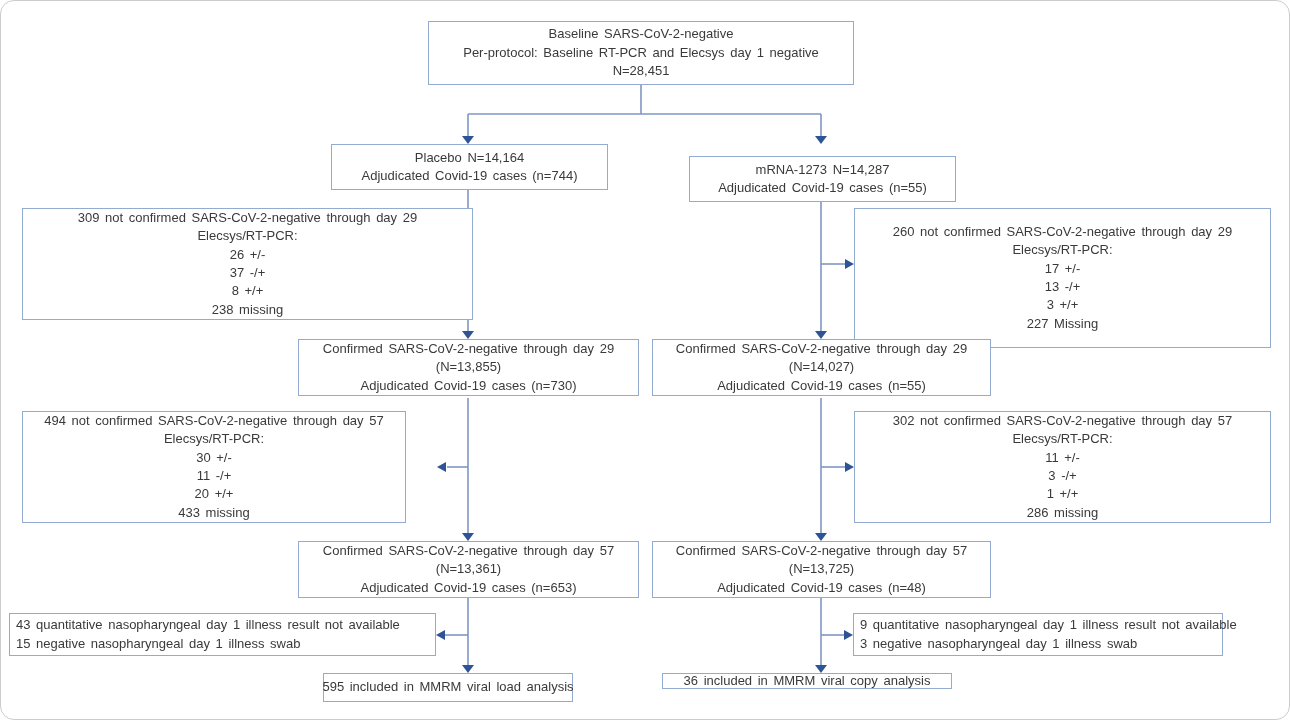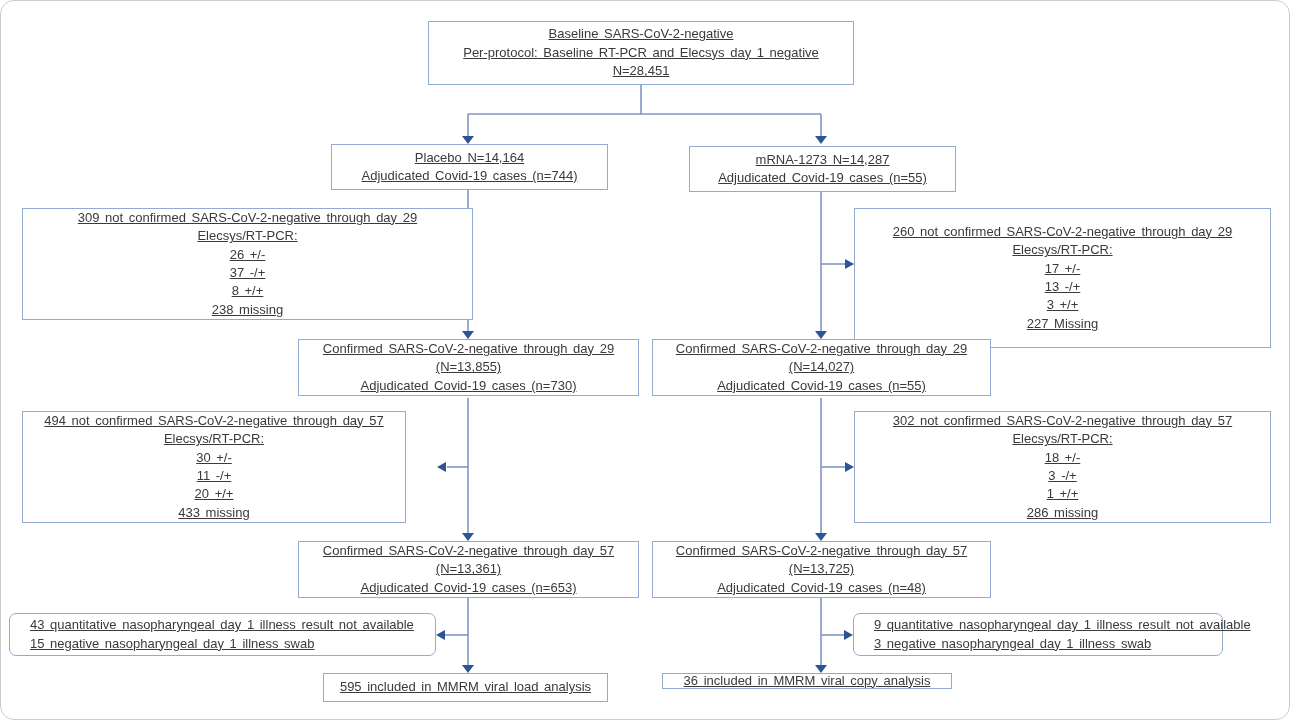--- a/index.html
+++ b/index.html
@@ -21,28 +21,26 @@
     background:#ffffff;
     border:1.5px solid var(--box-border,#94abd1);
     display:flex;
     flex-direction:column;
     justify-content:center;
     align-items:center;
     text-align:center;
     font-size:13px;
     line-height:18.4px;
     word-spacing:2px;
-    text-decoration:underline;
   }
   .box div{white-space:nowrap;}
   .box.align-left{
     align-items:flex-start;
     text-align:right;
-    padding-left:20px;
-    border-radius:7px;
+    padding-left:6px;
   }
 </style>
 </head>
 <body>
 
 <div class="canvas">
 
   <svg class="connectors" viewBox="0 0 1290 720">
     <g stroke="#7f97c4" stroke-width="1.6" fill="none">
       <path d="M640 84 L640 113"></path>
@@ -84,21 +82,21 @@
     <div>Baseline SARS-CoV-2-negative</div>
     <div>Per-protocol: Baseline RT-PCR and Elecsys day 1 negative</div>
     <div>N=28,451</div>
   </div>
 
   <div class="box" style="left:330px;top:143px;width:277px;height:46px">
     <div>Placebo N=14,164</div>
     <div>Adjudicated Covid-19 cases (n=744)</div>
   </div>
 
-  <div class="box" style="left:688px;top:145px;width:267px;height:46px">
+  <div class="box" style="left:688px;top:155px;width:267px;height:46px">
     <div>mRNA-1273 N=14,287</div>
     <div>Adjudicated Covid-19 cases (n=55)</div>
   </div>
 
   <div class="box" style="left:21px;top:207px;width:451px;height:112px">
     <div>309 not confirmed SARS-CoV-2-negative through day 29</div>
     <div>Elecsys/RT-PCR:</div>
     <div>26 +/-</div>
     <div>37 -/+</div>
     <div>8 +/+</div>
@@ -131,21 +129,21 @@
     <div>Elecsys/RT-PCR:</div>
     <div>30 +/-</div>
     <div>11 -/+</div>
     <div>20 +/+</div>
     <div>433 missing</div>
   </div>
 
   <div class="box" style="left:853px;top:410px;width:417px;height:112px">
     <div>302 not confirmed SARS-CoV-2-negative through day 57</div>
     <div>Elecsys/RT-PCR:</div>
-    <div>18 +/-</div>
+    <div>11 +/-</div>
     <div>3 -/+</div>
     <div>1 +/+</div>
     <div>286 missing</div>
   </div>
 
   <div class="box" style="left:297px;top:540px;width:341px;height:57px">
     <div>Confirmed SARS-CoV-2-negative through day 57</div>
     <div>(N=13,361)</div>
     <div>Adjudicated Covid-19 cases (n=653)</div>
   </div>
@@ -159,21 +157,21 @@
   <div class="box align-left" style="left:8px;top:612px;width:427px;height:43px">
     <div>43 quantitative nasopharyngeal day 1 illness result not available</div>
     <div>15 negative nasopharyngeal day 1 illness swab</div>
   </div>
 
   <div class="box align-left" style="left:852px;top:612px;width:370px;height:43px">
     <div>9 quantitative nasopharyngeal day 1 illness result not available</div>
     <div>3 negative nasopharyngeal day 1 illness swab</div>
   </div>
 
-  <div class="box" style="left:322px;top:672px;width:285px;height:29px">
+  <div class="box" style="left:322px;top:672px;width:250px;height:29px">
     <div>595 included in MMRM viral load analysis</div>
   </div>
 
   <div class="box" style="left:661px;top:672px;width:290px;height:16px">
     <div>36 included in MMRM viral copy analysis</div>
   </div>
 
 </div>
 
 </body></html>

